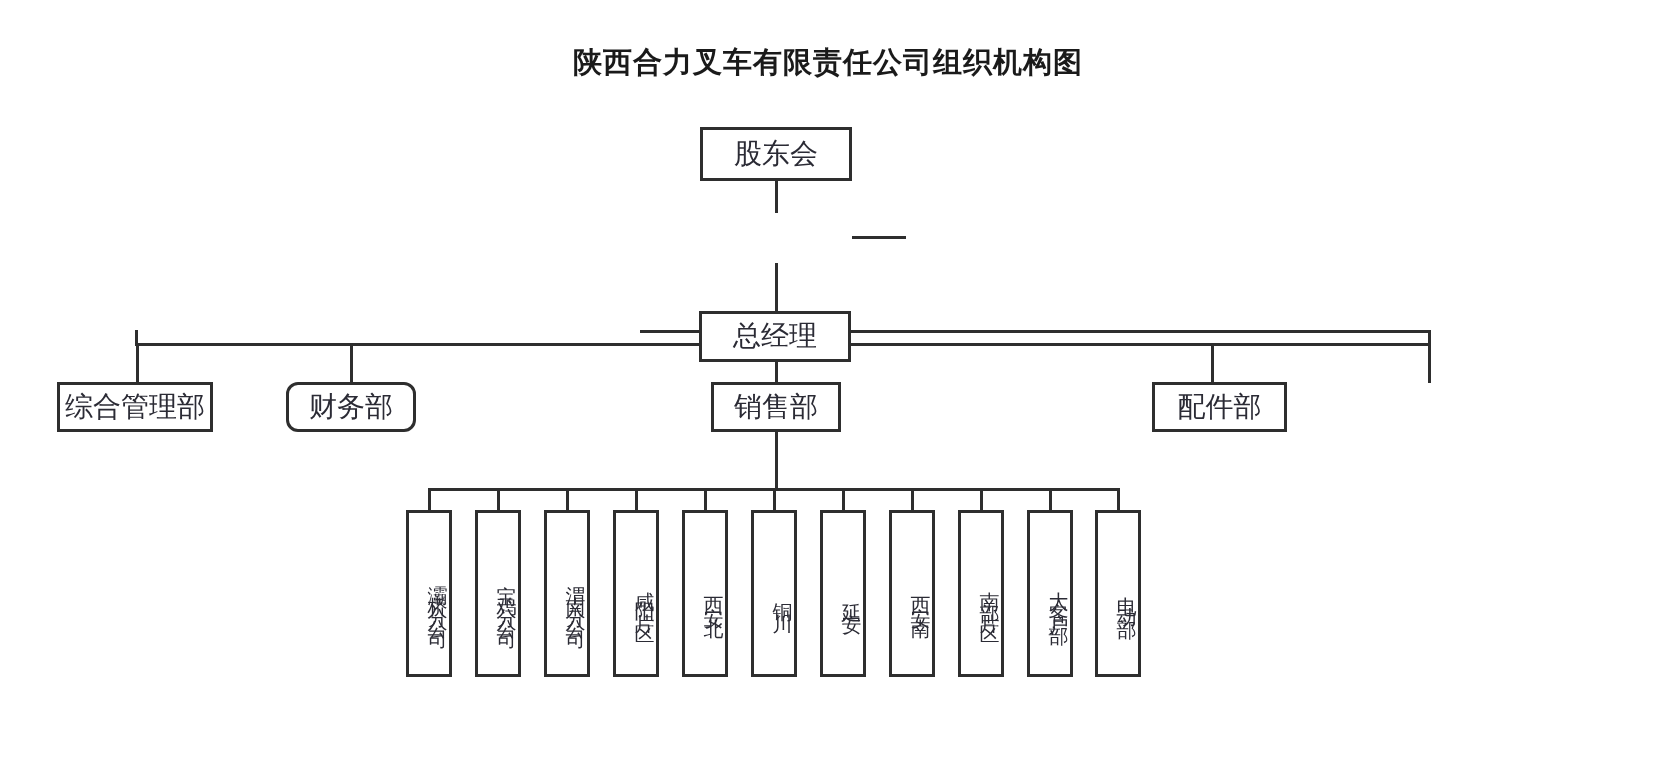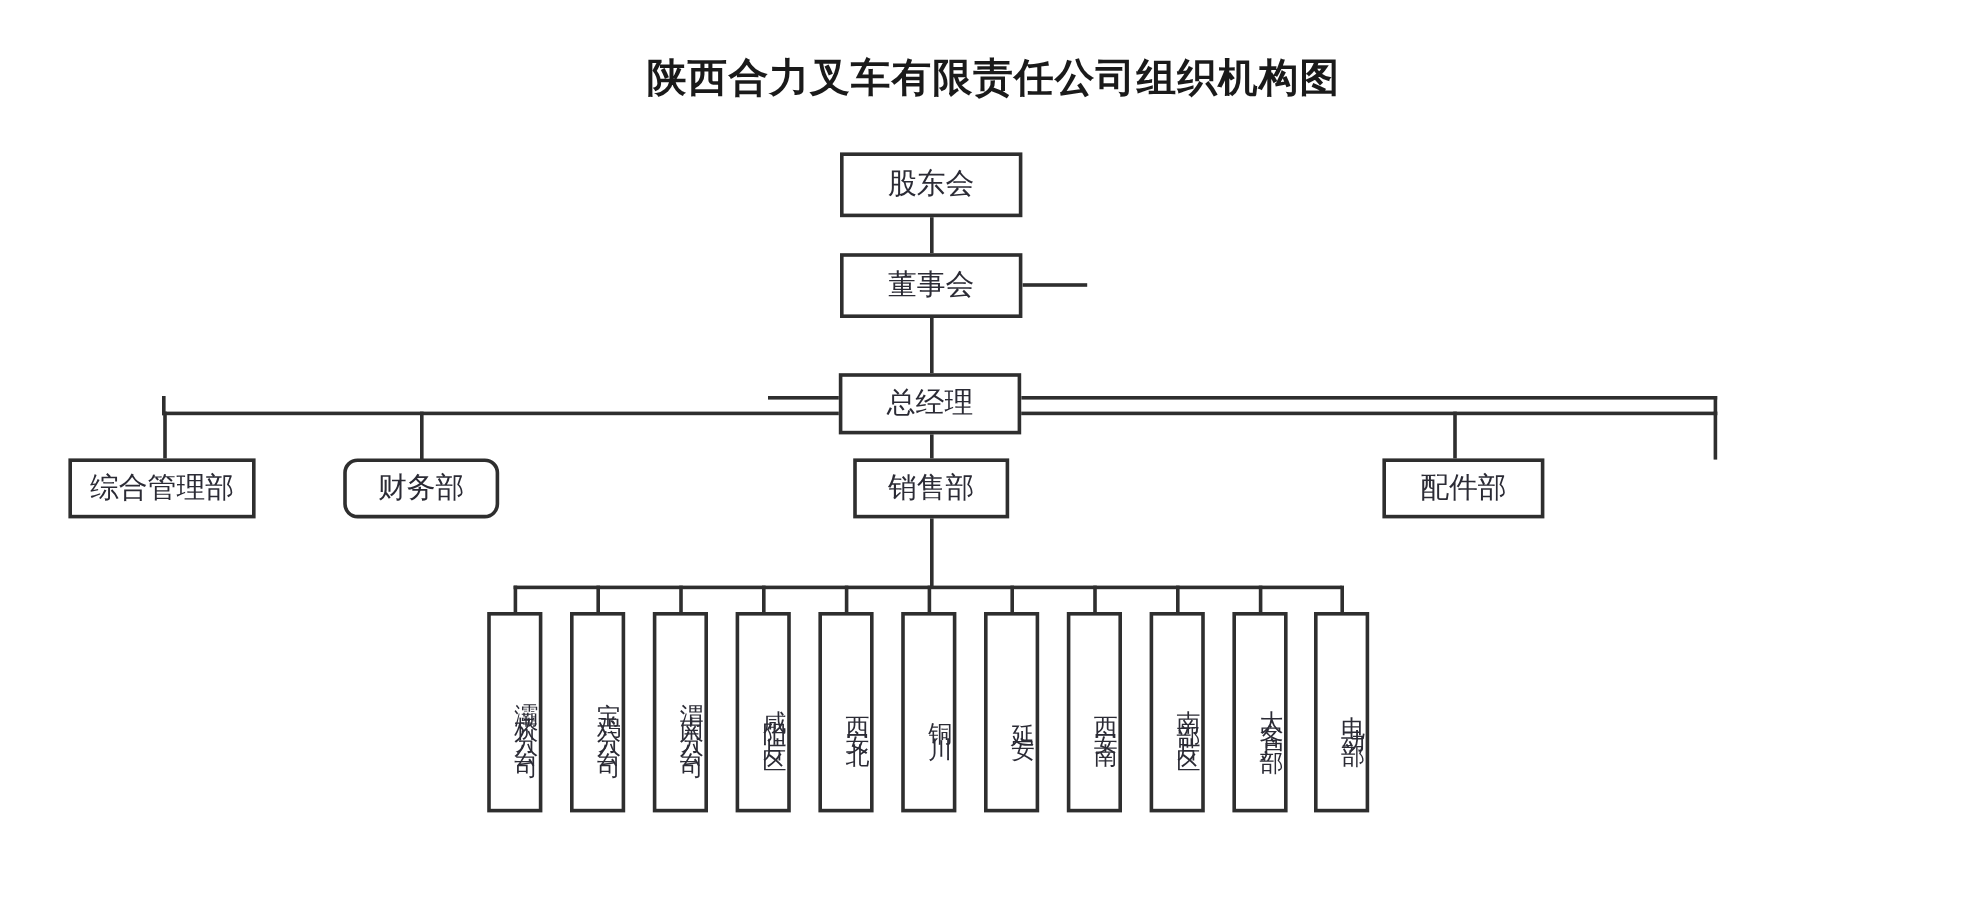--- a/index.html
+++ b/index.html
@@ -19,36 +19,36 @@
 
   
   .title {
     position: absolute;
     left: 0;
     top: 43px;
     width: 1656px;
     text-align: center;
     font-family: "Liberation Sans", "DejaVu Sans", sans-serif;
     font-weight: bold;
-    font-size: 33px;
+    font-size: 29px;
     letter-spacing: 1px;
     color: #1a1a1a;
     white-space: nowrap;
   }
 
   
   .node {
     position: absolute;
     border: 3px solid #2e2e2e;
     background: #ffffff;
     color: #2b2b35;
     display: flex;
     align-items: center;
     justify-content: center;
-    font-size: 24px;
+    font-size: 28px;
     line-height: 1.1;
     white-space: nowrap;
     z-index: 3;
   }
 
   
   .node.vert {
     writing-mode: vertical-rl;
     text-orientation: upright;
     align-items: flex-start;
@@ -109,23 +109,20 @@
   <div class="vline" style="left:842px;  top:488px; height:24px;"></div>
   <div class="vline" style="left:911px;  top:488px; height:24px;"></div>
   <div class="vline" style="left:980px;  top:488px; height:24px;"></div>
   <div class="vline" style="left:1049px; top:488px; height:24px;"></div>
   <div class="vline" style="left:1117px; top:488px; height:24px;"></div>
 
   <div class="node" style="left:700px; top:127px; width:152px; height:54px;">
     <span>股东会</span>
   </div>
 
-  <div class="node" style="left:700px; top:211px; width:152px; height:54px;">
-    <span>董事会</span>
-  </div>
 
 
   <div class="node" style="left:711px; top:382px; width:130px; height:50px;">
     <span>销售部</span>
   </div>
 
   <div class="node" style="left:699px; top:311px; width:152px; height:51px;">
     <span>总经理</span>
   </div>
 

